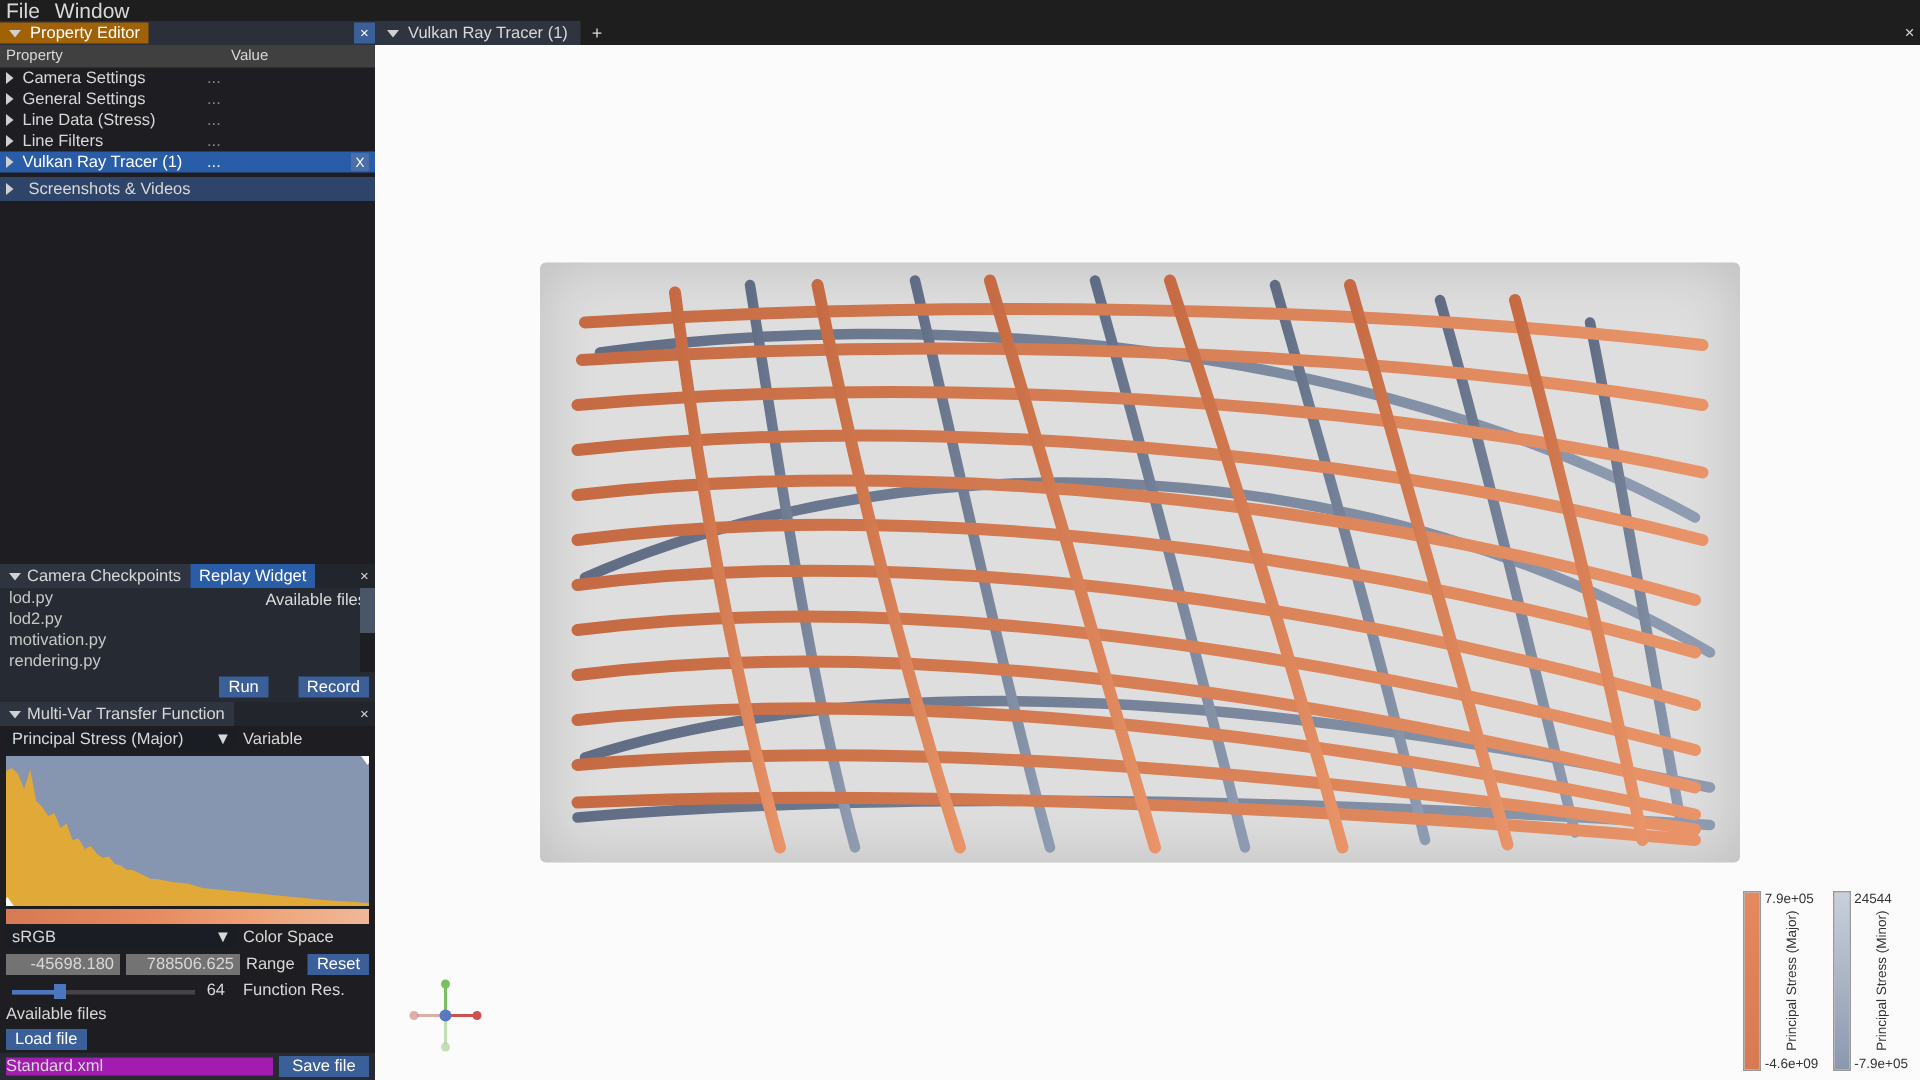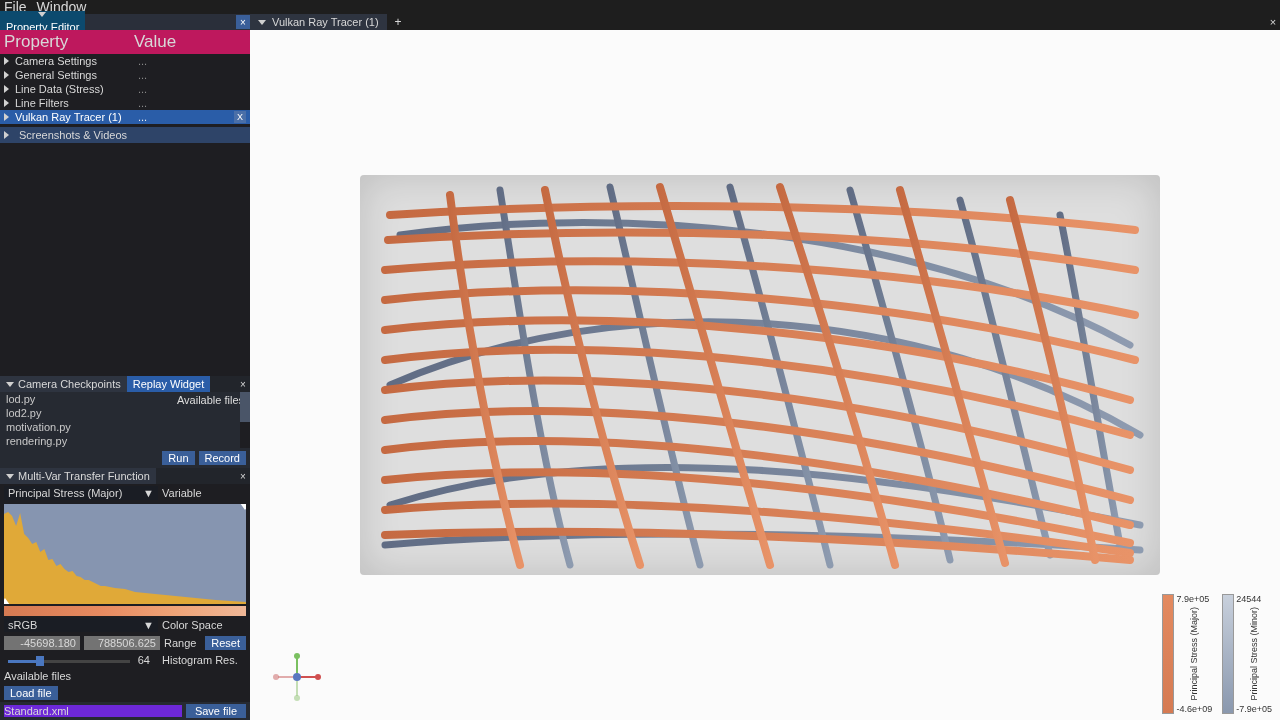--- a/index.html
+++ b/index.html
@@ -2,46 +2,46 @@
 <html><head>
 <meta charset="utf-8">
 <style>
   * { box-sizing: border-box; margin: 0; padding: 0; font-family: "Segoe UI", Tahoma, sans-serif; }
   html, body { width: 1280px; height: 720px; background: #1a1a1a; color: #d8d8d8; font-size: 11px; overflow: hidden; }
   .menubar { height: 14px; background: #1e1e1e; display: flex; align-items: center; padding: 0 4px; gap: 10px; font-size: 14px; }
   .menubar span { cursor: default; }
   .workspace { display: flex; height: 706px; }
   .sidebar { width: 250px; background: #1e1e22; display: flex; flex-direction: column; }
   .panel-tab { display: flex; align-items: center; height: 16px; background: #2a2f3a; }
-  .panel-tab .tab-active { background: #0c4a6e; padding: 1px 6px; color: #fff; display: flex; align-items: center; gap: 4px; flex-direction: column; }
+  .panel-tab .tab-active { background: #a16207; padding: 1px 6px; color: #fff; display: flex; align-items: center; gap: 4px; }
   .panel-tab .closebox { margin-left: auto; width: 14px; height: 14px; background: #3a5f99; color: #fff; display:flex;align-items:center;justify-content:center; font-size:10px; cursor:pointer;}
   .caret { display:inline-block; width:0;height:0; border-top:4px solid transparent; border-bottom:4px solid transparent; border-left:5px solid #d0d0d0; margin-right:2px;}
   .caret-down { display:inline-block; width:0;height:0; border-left:4px solid transparent; border-right:4px solid transparent; border-top:5px solid #d0d0d0; margin-right:2px;}
-  .prop-header { display:flex; background:#be185d; font-size:17px; }
+  .prop-header { display:flex; background:#404040; font-size:10px;gap:20px; }
   .prop-header > div:first-child { width:130px; padding:2px 4px; }
   .prop-header > div:last-child { flex:1; padding:2px 4px; }
   .prop-row { display:flex; align-items:center; padding:1px 4px; font-size:11px; gap:4px; }
   .prop-row .pname { width:130px; display:flex; align-items:center; gap:4px;}
   .prop-row .pval { flex:1; color:#888; }
   .prop-row.sel { background:#2a5da8; color:#fff; }
   .prop-row.sel .pval { color:#eee; }
   .prop-row .xbtn { width:12px;height:12px;background:#4a6fa8;color:#fff;display:flex;align-items:center;justify-content:center;font-size:9px;}
   .section-row { display:flex; align-items:center; background:#2e4468; padding:2px 4px; margin-top:3px; gap:8px;}
   .spacer { flex:1; }
   .mini-panel { margin-top: auto; }
   .tabbar { display:flex; background:#22252b; height:16px; align-items:stretch; }
   .tabbar .tab { padding:1px 6px; background:#2e3440; display:flex;align-items:center; cursor:pointer;}
   .tabbar .tab.active { background:#2a5da8; color:#fff;}
   .tabbar .xclose { margin-left:auto; width:14px; display:flex;align-items:center;justify-content:center; font-size:10px; cursor:pointer;}
   .filelist { background:#262a32; height:56px; position:relative; overflow:hidden;}
   .filelist .item { padding:1px 6px; font-size:11px; color:#c8c8c8;}
   .filelist .label { position:absolute; right:6px; top:2px; color:#ddd; font-size:11px;}
   .scrolltrack { position:absolute; right:0; top:0; bottom:0; width:10px; background:#1e1e22;}
   .scrollthumb { position:absolute; right:0; top:0; width:10px; height:30px; background:#4a5568;}
-  .btnrow { display:flex; justify-content:flex-end; gap:4px; padding:3px 4px; background:#262a32;}
+  .btnrow { display:flex; justify-content:flex-end; gap:20px; padding:3px 4px; background:#262a32;}
   .btn { background:#3a5f99; color:#fff; padding:1px 6px; font-size:11px; cursor:pointer; border:none;}
   .tf-panel {}
   .tf-row { display:flex; align-items:center; padding:2px 4px; gap:4px;}
   .tf-select { flex:1; background:#1a1d24; color:#d8d8d8; border:none; padding:1px 4px; font-size:11px; display:flex; justify-content:space-between; align-items:center;}
   .tf-lab { width:84px; }
   .histogram { height:100px; background:#8695b0; margin:2px 4px; position:relative; overflow:hidden;}
   .histogram .tri-l { position:absolute; bottom:-1px; left:-4px; width:0;height:0; border-left:5px solid transparent;border-right:5px solid transparent;border-bottom:7px solid #fff;}
   .histogram .tri-r { position:absolute; top:-1px; right:-4px; width:0;height:0; border-left:5px solid transparent;border-right:5px solid transparent;border-top:7px solid #fff;}
   .gradbar { height:10px; margin:0 4px; background:linear-gradient(90deg,#d57a52 0%, #e78a60 40%, #eea377 70%, #f0b898 100%);}
   .numrow { display:flex; gap:4px; padding:2px 4px; align-items:center;}
@@ -199,30 +199,30 @@
       </div>
       <div class="numrow" style="align-items:center;">
         <div style="flex:1; position:relative; height:10px;">
           <div class="slider">
             <div class="track"></div>
               <div class="fill"></div>
               <div class="thumb"></div>
           </div>
         </div>
         <span>64</span>
-        <span style="width:84px; text-align:left; margin-left:8px;">Histogram Res.</span>
+        <span style="width:84px; text-align:left; margin-left:8px;">Function Res.</span>
       </div>
       <div class="numrow">
         <div style="width:84px; display:flex; flex-direction:column; gap:4px; align-items:flex-start;">
           <span>Available files</span>
           <button class="btn">Load file</button>
         </div>
       </div>
       <div class="numrow" style="background:#262a32;">
-        <div class="selitem" style="background:#6d28d9; flex:1;">Standard.xml</div>
+        <div class="selitem" style="background:#a21caf; flex:1;">Standard.xml</div>
         <button class="btn" style="width:60px;">Save file</button>
       </div>
     </div>
   </div>
 
   <div class="viewport">
     <div class="view-tabbar">
       <div class="vtab">
         <span class="caret-down"></span>
         <span>Vulkan Ray Tracer (1)</span>

